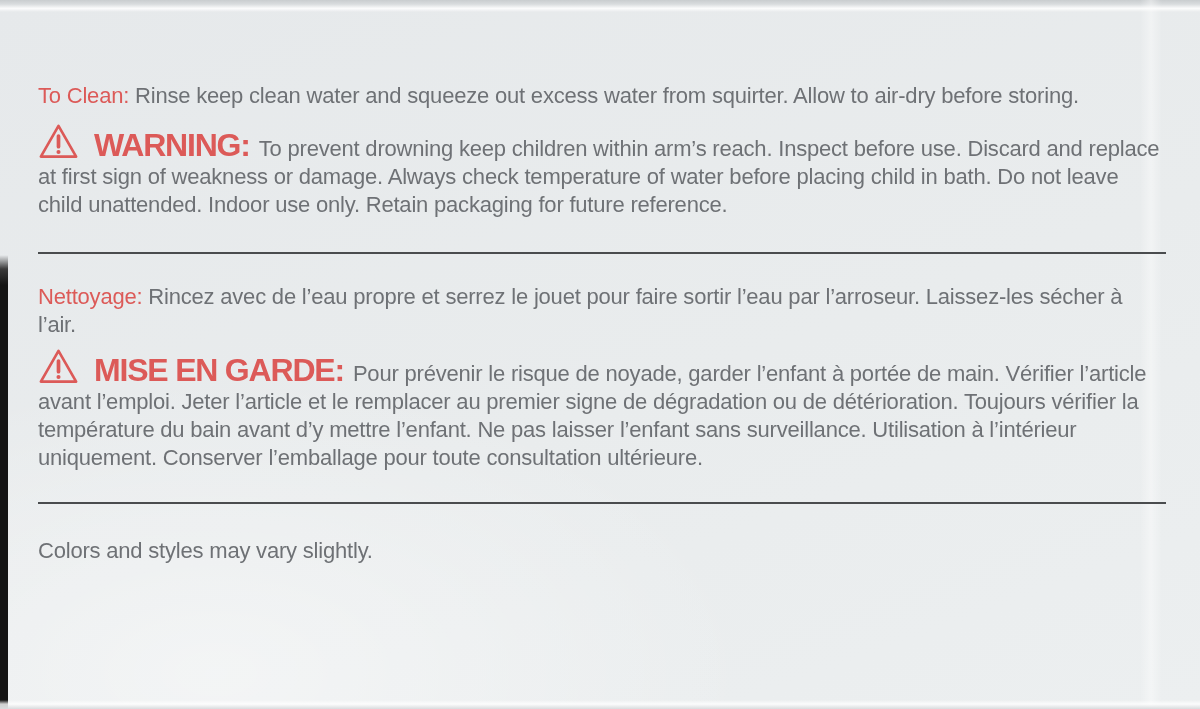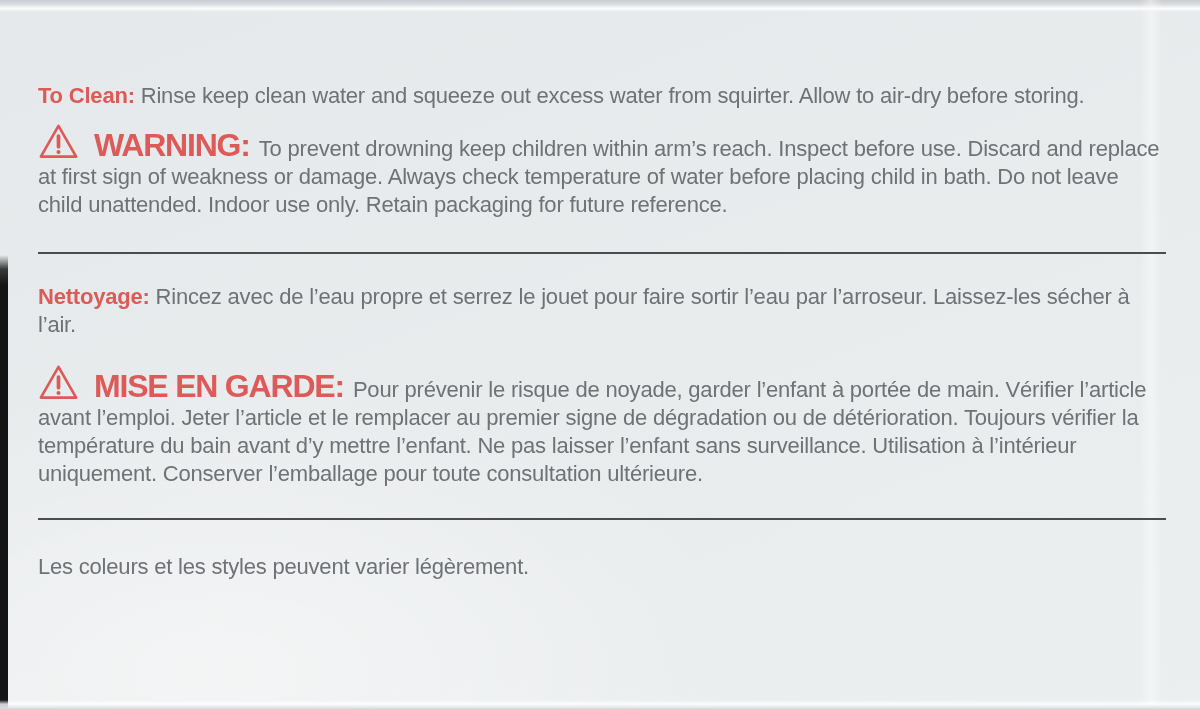--- a/index.html
+++ b/index.html
@@ -37,21 +37,21 @@
     position: absolute;
     left: 38px; right: 34px; top: 82px;
     color: #6e7175;
     font-size: 22px;
     letter-spacing: -0.2px;
     line-height: 28px;
   }
   p { margin: 0; }
   .red-label {
     color: #dc5a58;
-    font-weight: 700;
+    font-weight: 400;
   }
   .big-heading {
     color: #dc5a58;
     font-weight: 700;
     font-size: 32px;
     letter-spacing: -1.2px;
     line-height: 1;
     margin-right: 9px;
     white-space: nowrap;
   }
@@ -59,21 +59,21 @@
   .tri-icon svg { width: 41px; height: 38px; vertical-align: -4px; display: inline-block; }
   .p-toclean { white-space: nowrap; margin-bottom: 12px; }
   .p-warning { margin-bottom: 0; }
   .divider {
     border: none;
     height: 2px;
     background: #4a4c4e;
     margin: 33px 0 29px 0;
   }
   .divider.second { margin: 30px 0 33px 0; }
-  .p-nettoyage { margin-bottom: 24px; }
+  .p-nettoyage { margin-bottom: 8px; }
   .p-note { white-space: nowrap; }
   .p-note.en { margin-bottom: 8px; }
 </style>
 </head>
 <body>
 
 <div class="label">
 
   <div class="top-edge"></div>
   <div class="right-sheen"></div>
@@ -93,20 +93,20 @@
     <p class="p-nettoyage"><span class="red-label">Nettoyage:</span> <span>Rincez avec de l’eau propre et serrez le jouet pour faire sortir l’eau par l’arroseur. Laissez-les sécher à l’air.</span></p>
 
     <p class="p-warning"><span class="tri-icon"><svg viewBox="0 0 100 92" aria-hidden="true">
             <path d="M50 9 L93 84 L7 84 Z" fill="none" stroke="#dc5a58" stroke-width="6.5" stroke-linejoin="round"></path>
             <path d="M50 34 L50 60" fill="none" stroke="#dc5a58" stroke-width="9" stroke-linecap="round"></path>
             <circle cx="50" cy="73" r="5" fill="#dc5a58"></circle>
           </svg></span><span class="big-heading">MISE EN GARDE:</span><span>Pour prévenir le risque de noyade, garder l’enfant à portée de main. Vérifier l’article avant l’emploi. Jeter l’article et le remplacer au premier signe de dégradation ou de détérioration. Toujours vérifier la température du bain avant d’y mettre l’enfant. Ne pas laisser l’enfant sans surveillance. Utilisation à l’intérieur uniquement. Conserver l’emballage pour toute consultation ultérieure.</span></p>
 
     <hr class="divider second">
 
-    <p class="p-note fr">Les coleurs et les styles peuvent varier légèrement.</p>
+    <p class="p-note en">Colors and styles may vary slightly.</p>
 
   </div>
 
   <div class="left-strip"></div>
   <div class="bottom-edge"></div>
 
 </div>
 
 </body></html>

